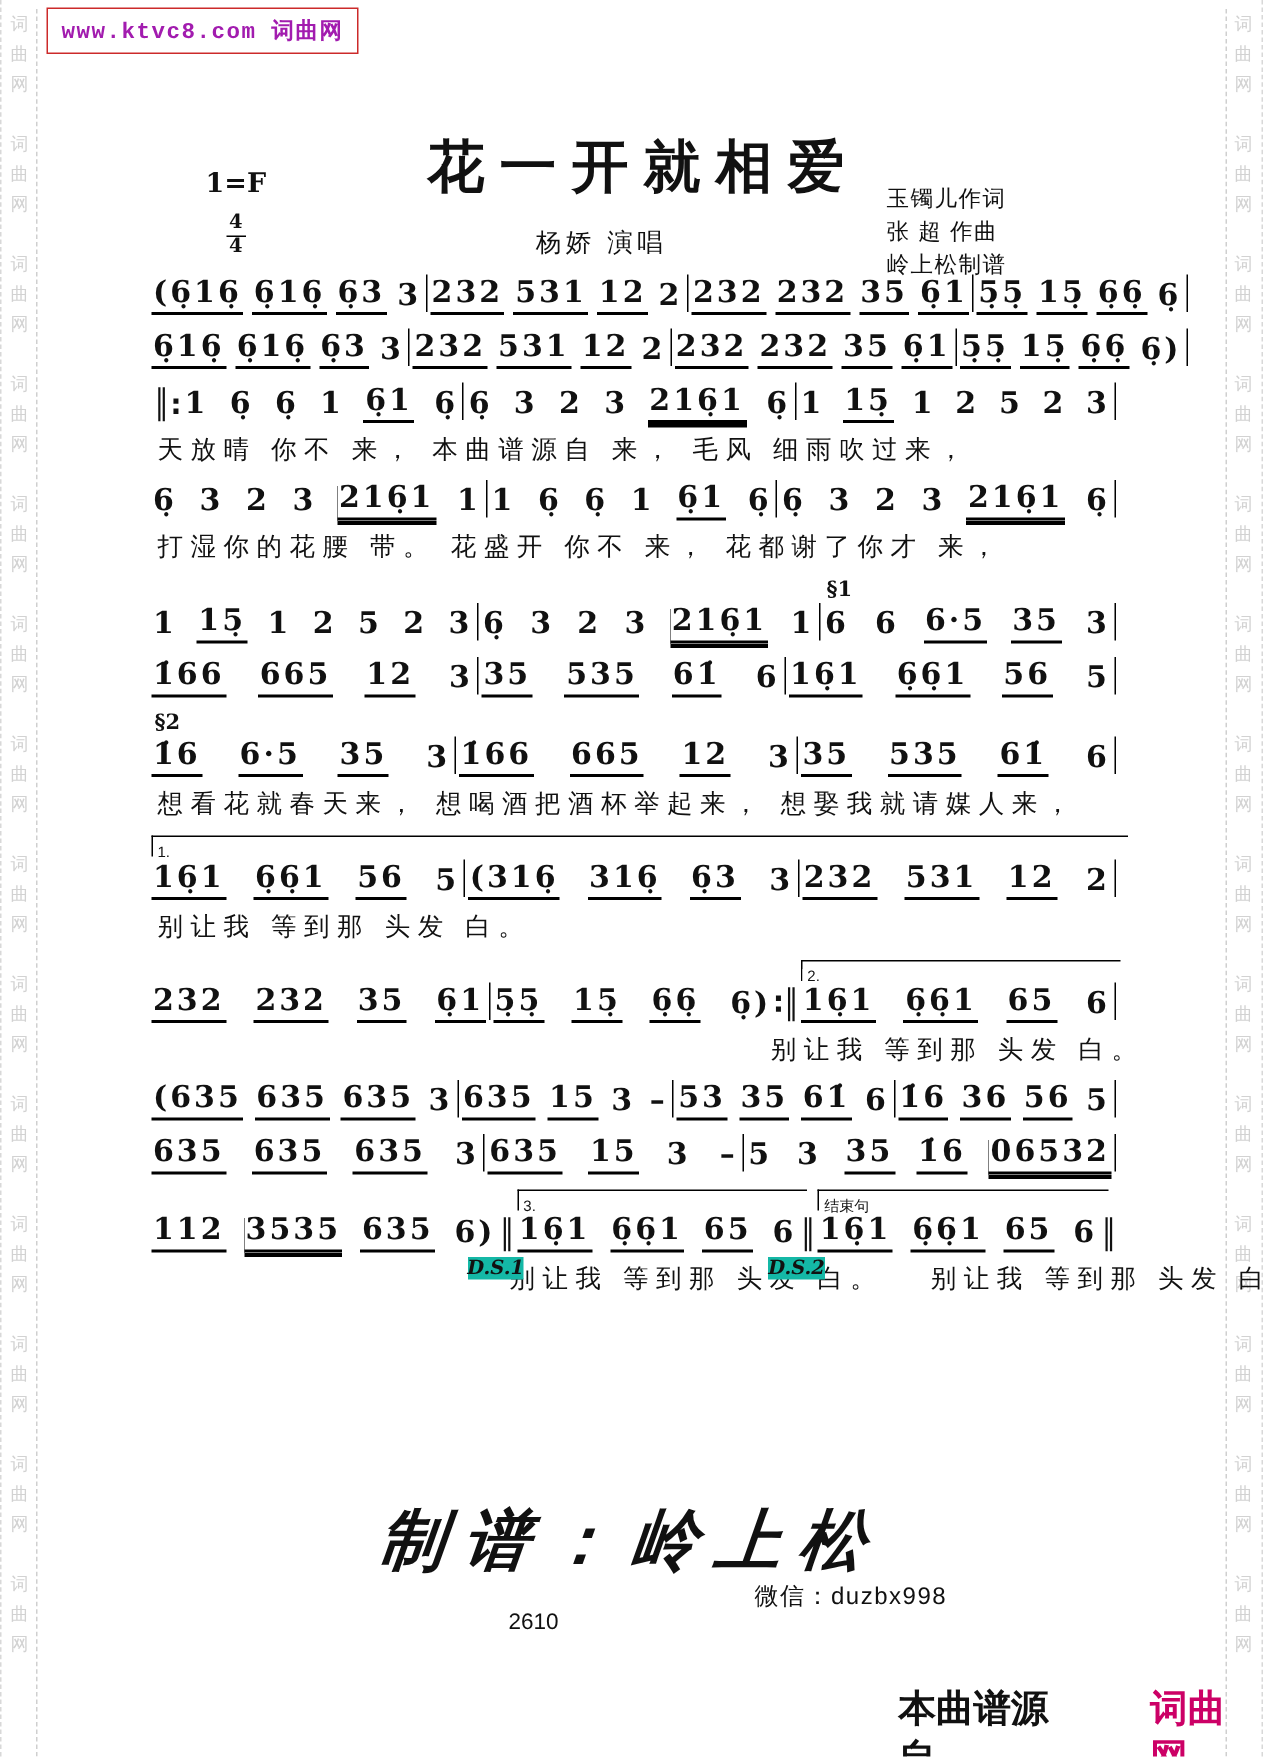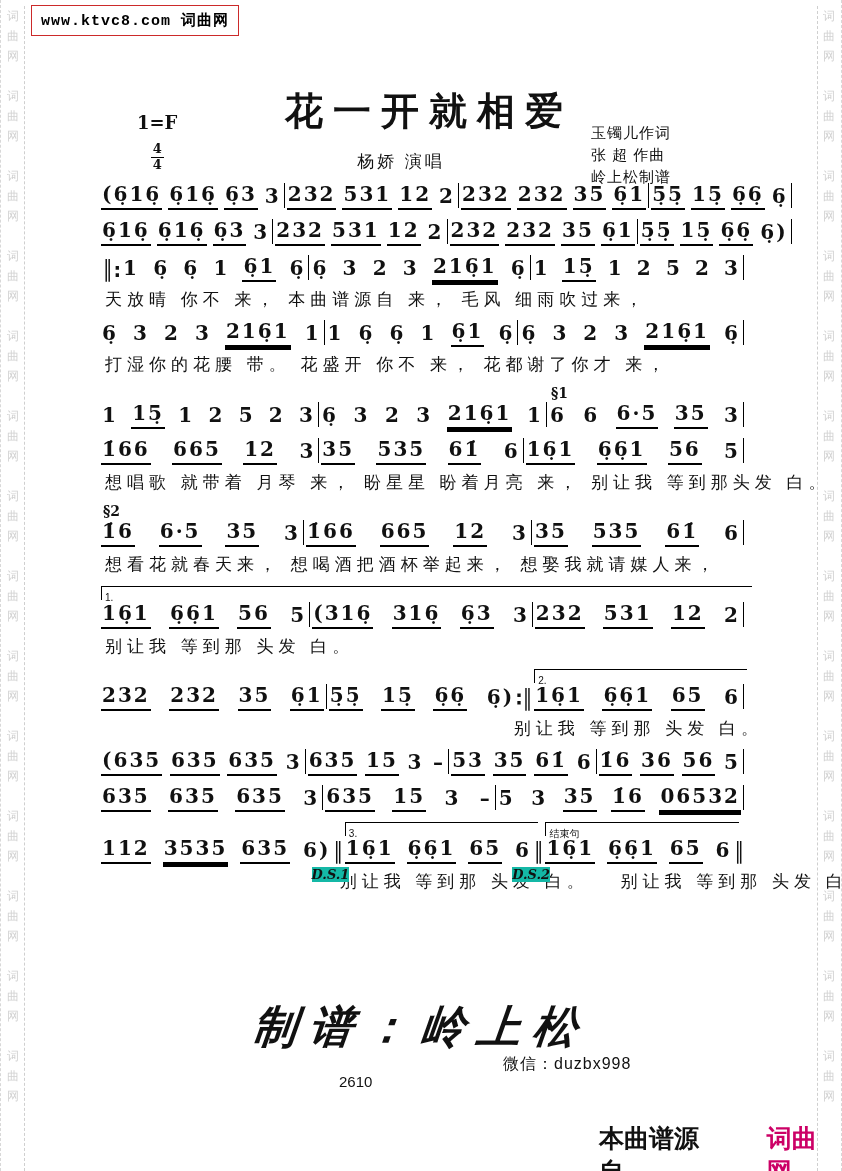--- a/index.html
+++ b/index.html
@@ -196,21 +196,21 @@
 词
 曲
 网
 
 词
 曲
 网
 
 </div>
 
-<div class="badge accent" style="color: #000000; border-color: rgb(204, 42, 42);">www.ktvc8.com 词曲网</div>
+<div class="badge accent" style="color: #a21caf; border-color: rgb(204, 42, 42);">www.ktvc8.com 词曲网</div>
 
 <div class="title">花一开就相爱</div>
 
 <div class="keysig">
   <span>1=F</span>
   <span class="ts">
     <span class="tt">4</span>
     <span class="tb">4</span>
   </span>
 </div>
@@ -443,21 +443,20 @@
         <div class="measure">
           <div class="groups">
             <span class="g beam">16̣1</span>
             <span class="g beam">6̣6̣1</span>
             <span class="g beam">56</span>
             <span class="g">5</span>
           </div>
         </div>
         <div class="bl"></div>
       </div>
-      <div class="lyrics lyr-all">想唱歌 就带着 月琴 来， 盼星星 盼着月亮 来， 别让我 等到那头发 白。</div>
     </div>
     <div class="score-line pad-top">
       <div class="mrow">
         <div class="measure">
           <span class="seg-mark">§2</span>
           <div class="groups">
             <span class="g beam">1̇6</span>
             <span class="g beam">6·5</span>
             <span class="g beam">35</span>
             <span class="g">3</span>

